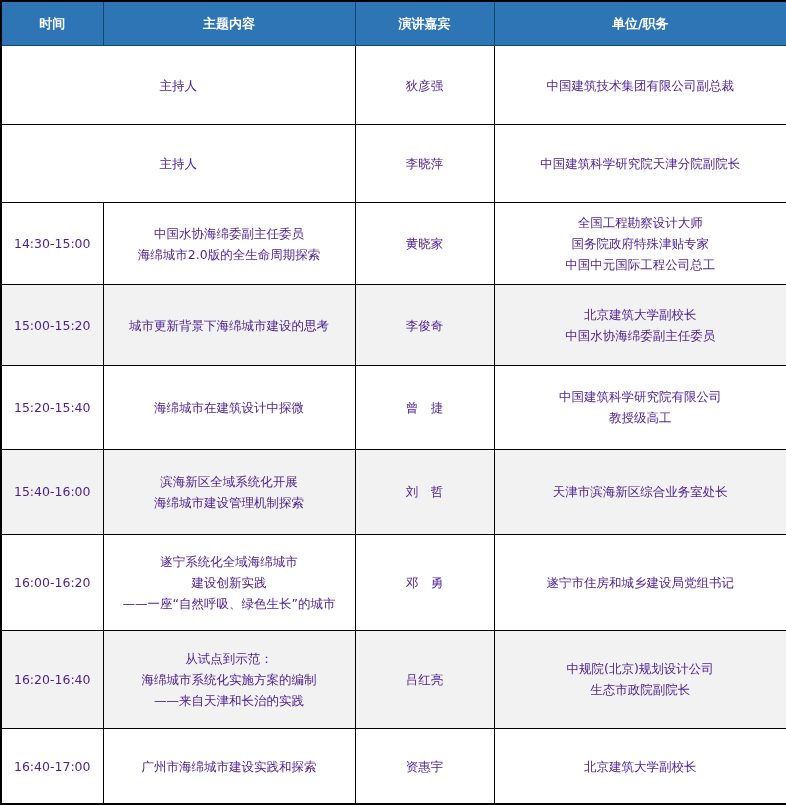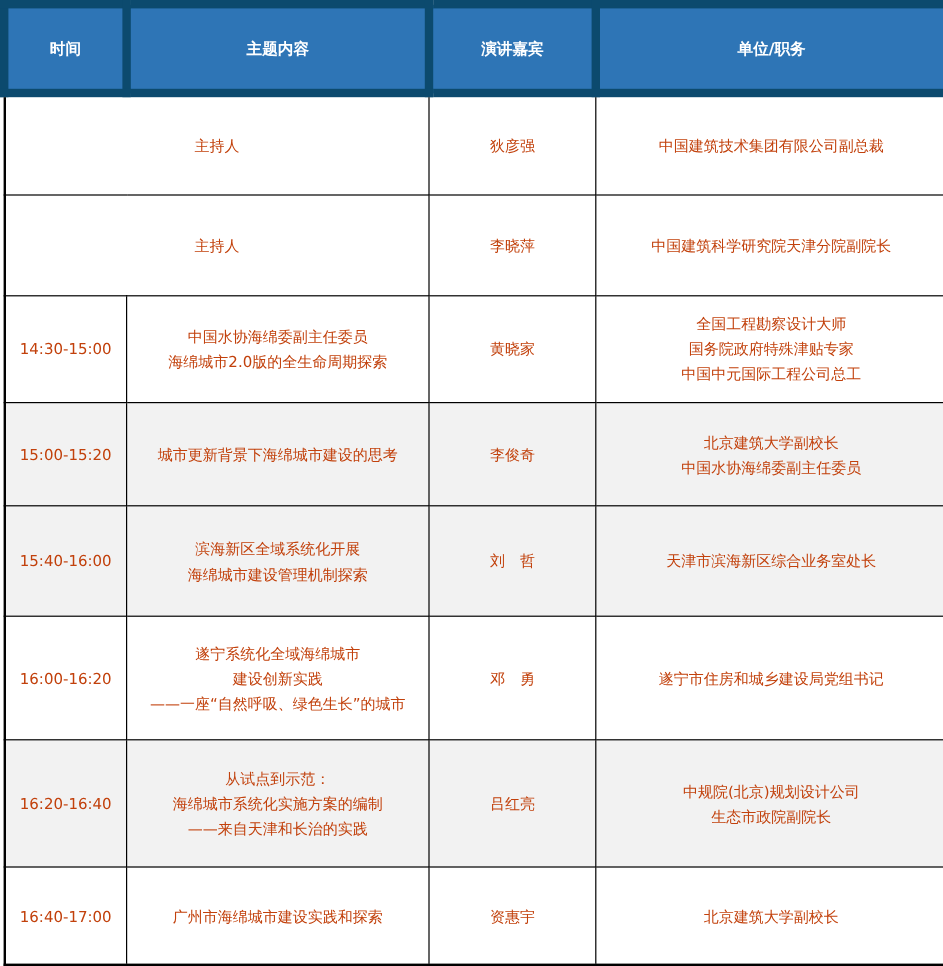--- a/index.html
+++ b/index.html
@@ -30,32 +30,32 @@
     table.agenda col.c-topic { width: 252px; }
     table.agenda col.c-speaker { width: 139px; }
     table.agenda col.c-org { width: 293px; }
 
     table.agenda th {
       background: #2E75B6;
       color: #ffffff;
       font-weight: bold;
       font-size: 13px;
       height: 43px;
-      border: 7px solid #0c4a6e;
+      border: 1px solid #0c4a6e;
       text-align: center;
       vertical-align: middle;
-      padding: 12px;
+      padding: 0;
       letter-spacing: 0;
     }
     table.agenda td {
       border: 1.5px solid #000000;
       text-align: center;
       vertical-align: middle;
       font-size: 12.5px;
-      color: #c2410c;
+      color: #4c1d95;
       line-height: 21px;
       padding: 0 4px;
     }
     tr.shaded td { background: #F2F2F2; }
     tr.plain td { background: #FFFFFF; }
     .line { display: block; white-space: nowrap; }
     .spaced { letter-spacing: 0; white-space: pre; }
   </style>
 </head>
 <body>
@@ -119,20 +119,31 @@
         <td>
           <span class="line">城市更新背景下海绵城市建设的思考</span>
         </td>
         <td>李俊奇</td>
         <td>
           <span class="line">北京建筑大学副校长</span>
           <span class="line">中国水协海绵委副主任委员</span>
         </td>
       </tr>
 
+      <tr class="plain" style="height:69px">
+        <td>15:20-15:40</td>
+        <td>
+          <span class="line">海绵城市在建筑设计中探微</span>
+        </td>
+        <td class="spaced">曾　捷</td>
+        <td>
+          <span class="line">中国建筑科学研究院有限公司</span>
+          <span class="line">教授级高工</span>
+        </td>
+      </tr>
 
       <tr class="shaded" style="height:70px">
         <td>15:40-16:00</td>
         <td>
           <span class="line">滨海新区全域系统化开展</span>
           <span class="line">海绵城市建设管理机制探索</span>
         </td>
         <td class="spaced">刘　哲</td>
         <td>
           <span class="line">天津市滨海新区综合业务室处长</span>

